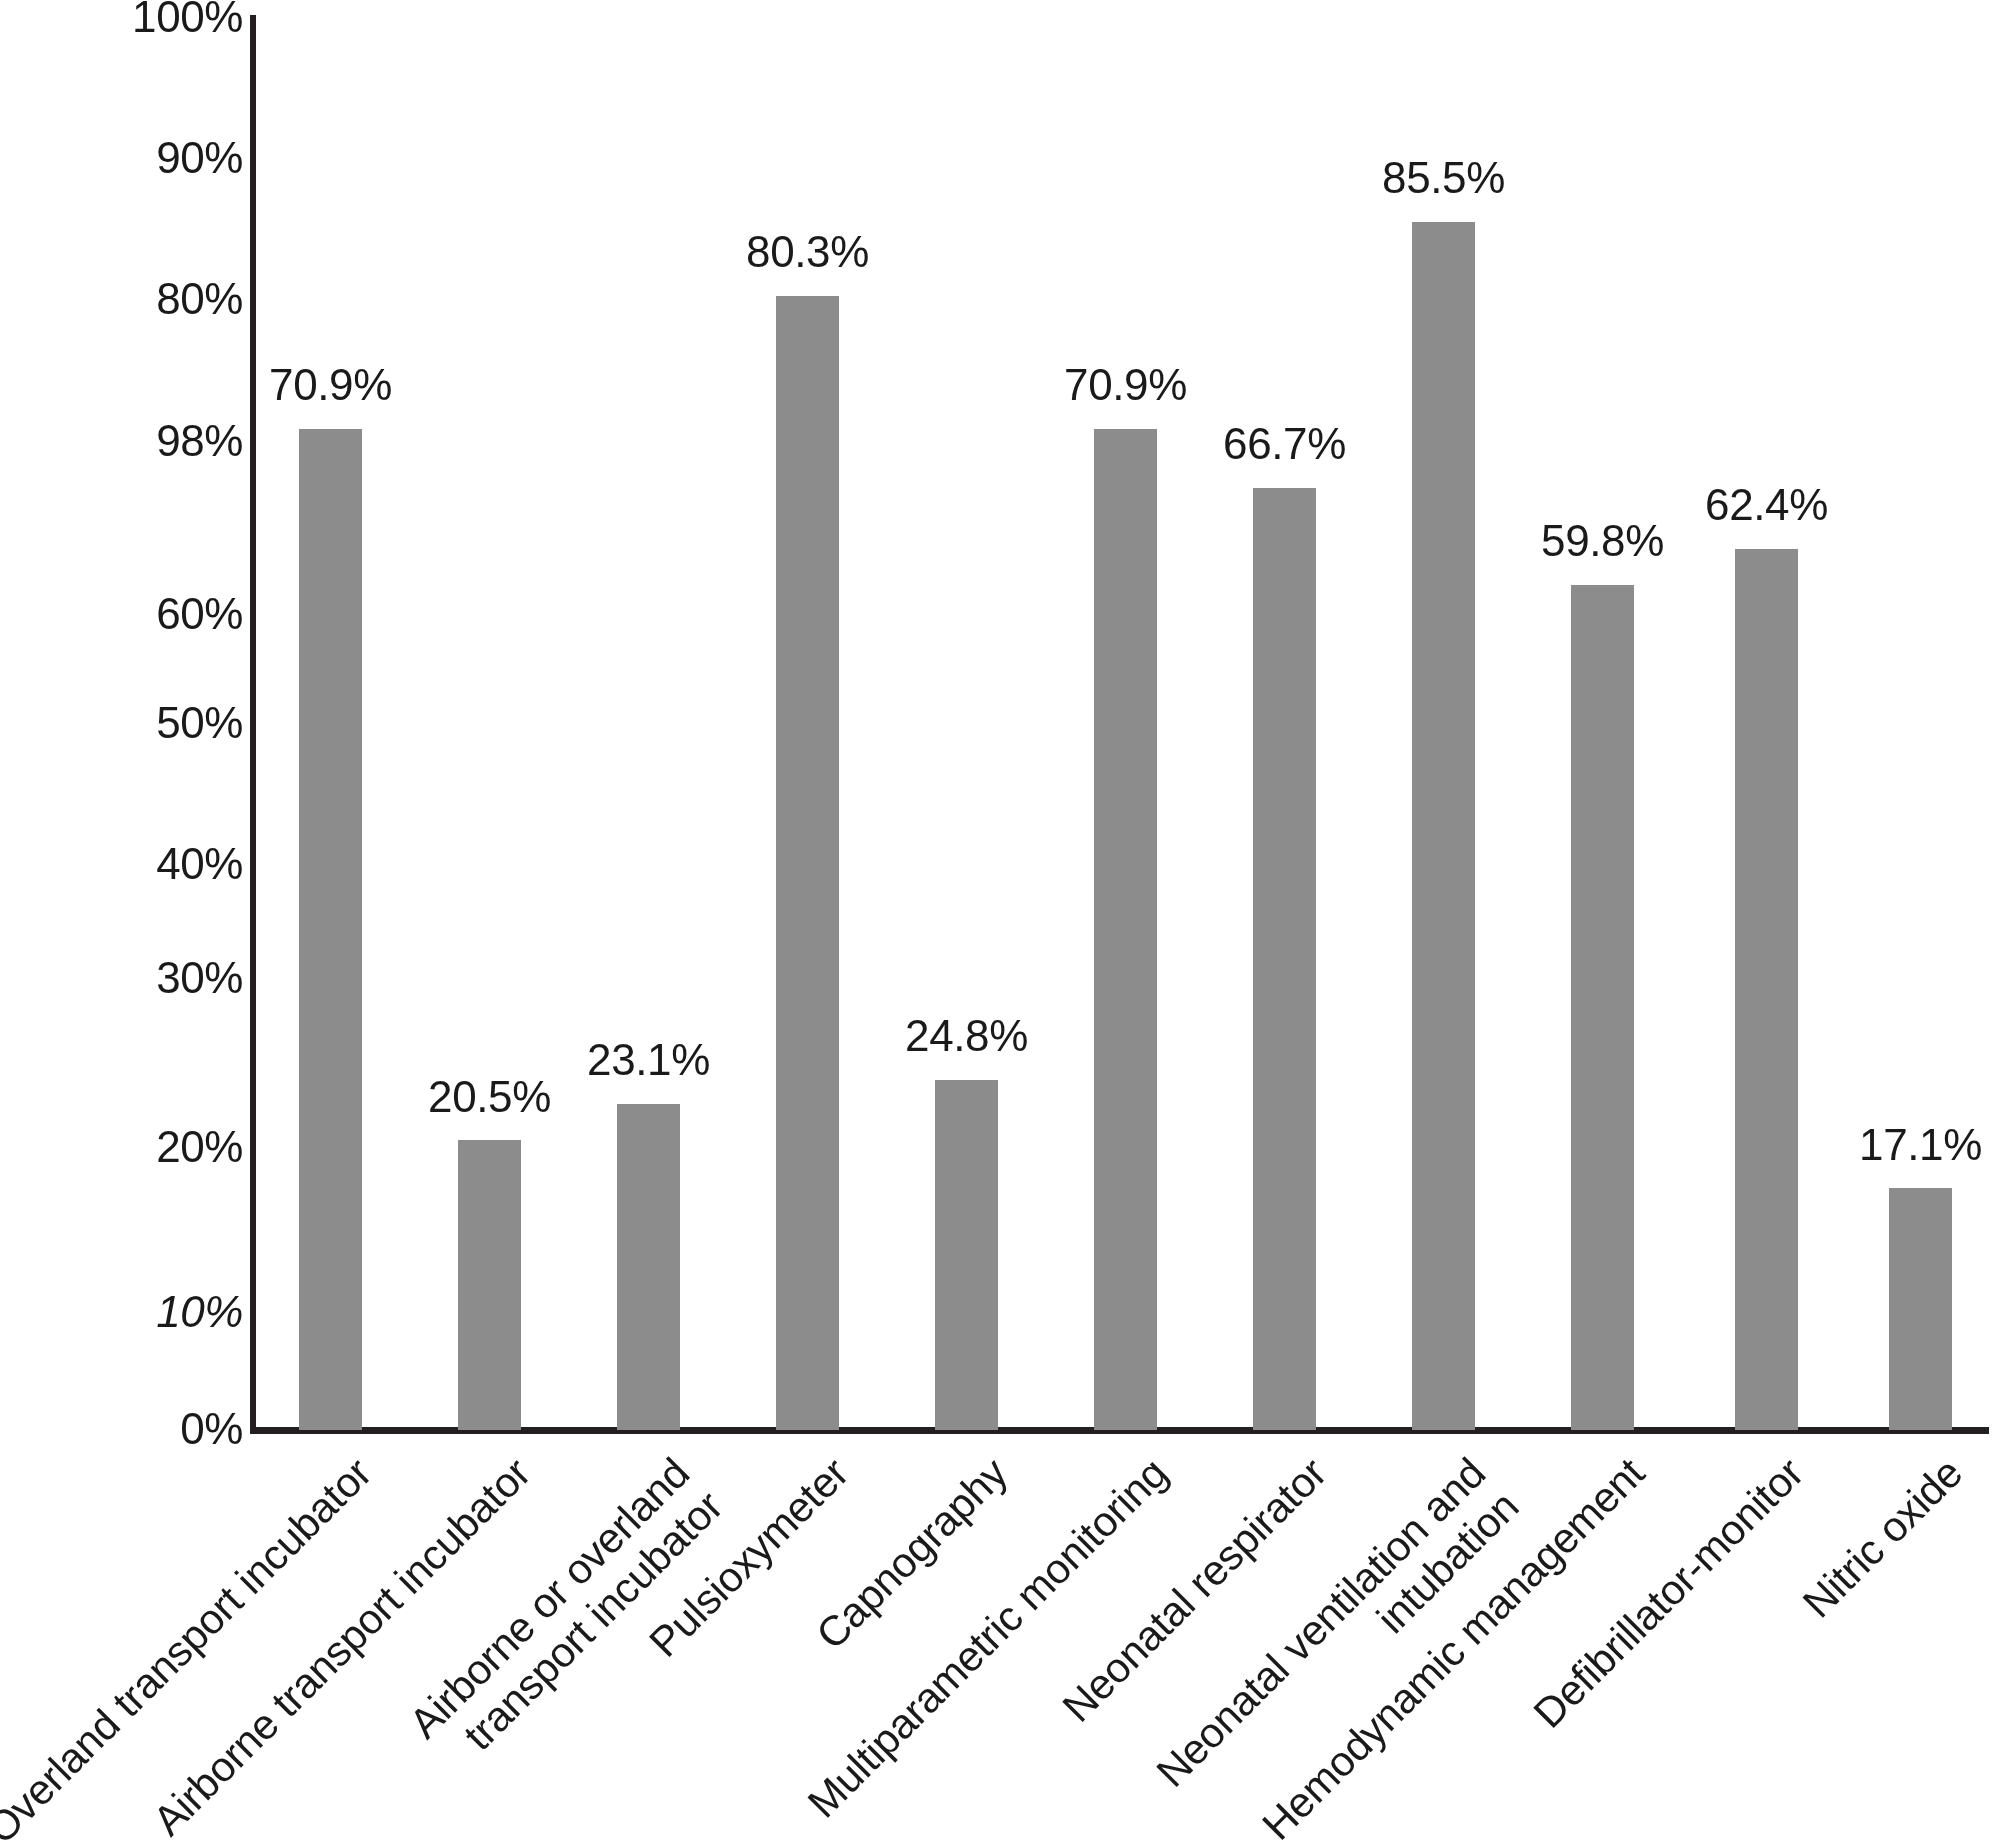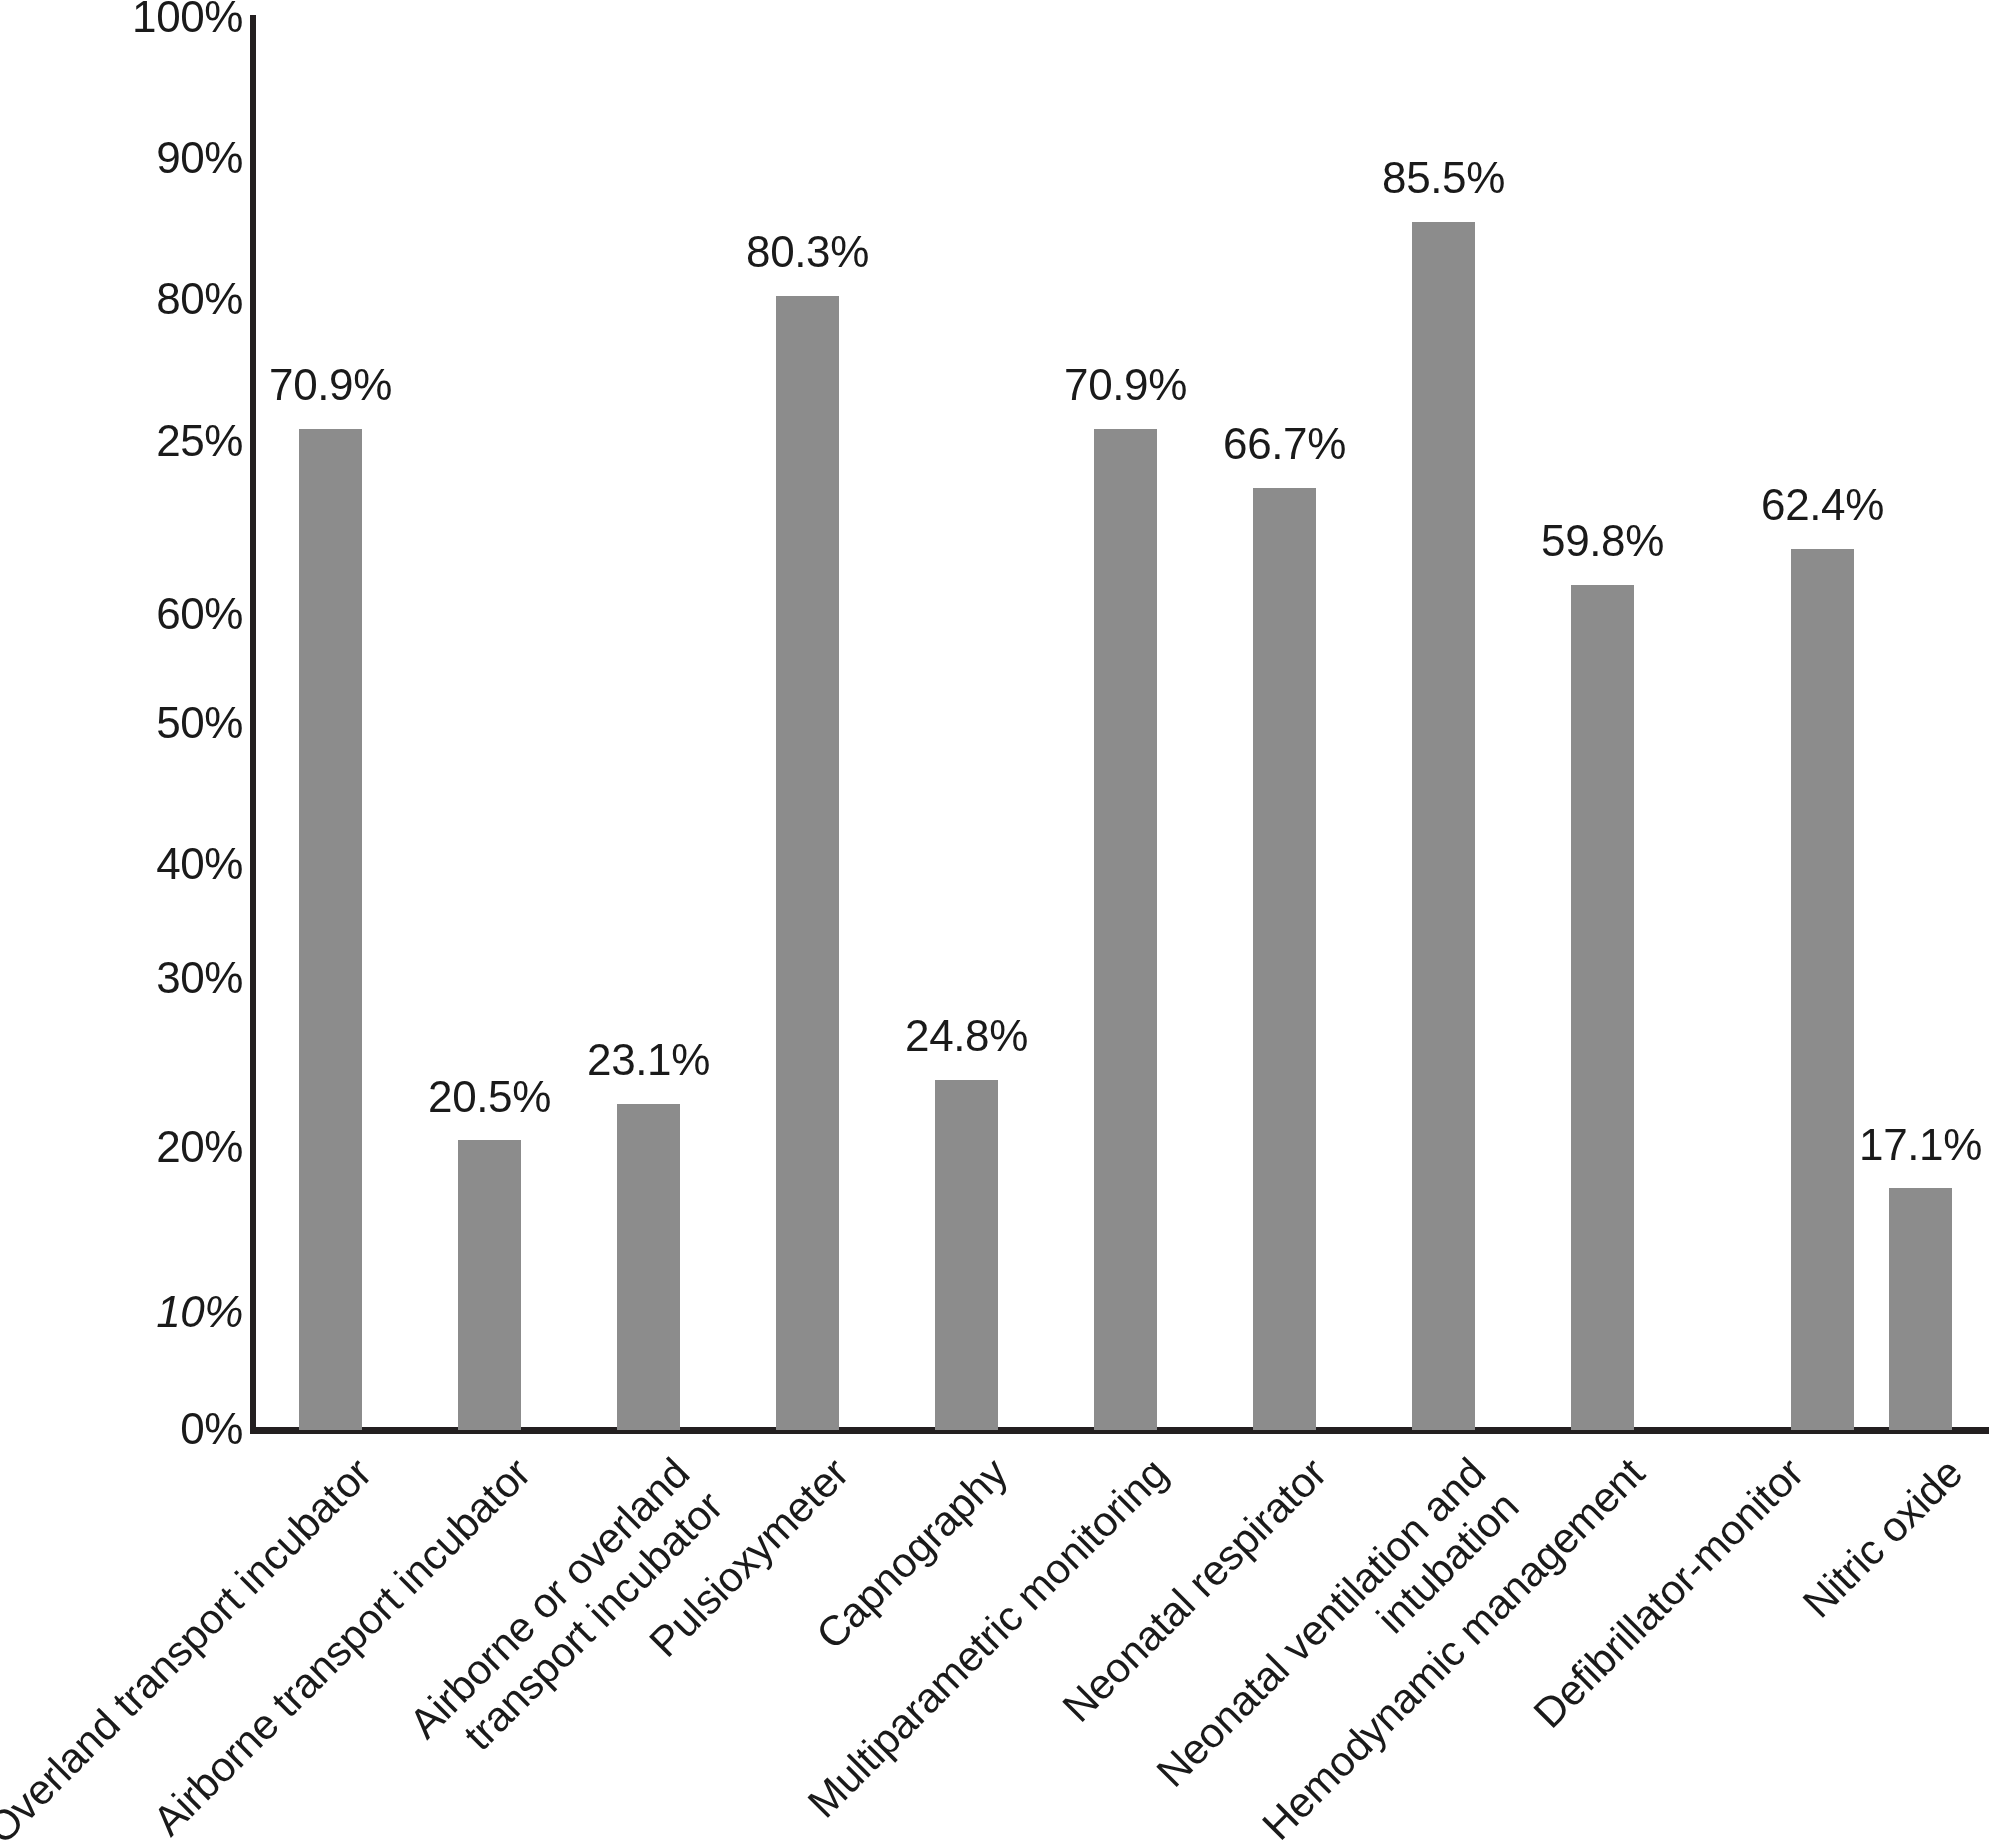--- a/index.html
+++ b/index.html
@@ -120,21 +120,21 @@
 <div id="chart-root">
 
   <div class="y-ticks-holder">
       <div class="y-tick" style="top: 1429px;">0%</div>
       <div class="y-tick" style="top: 1312px; font-style: italic;">10%</div>
       <div class="y-tick" style="top: 1147px;">20%</div>
       <div class="y-tick" style="top: 978px;">30%</div>
       <div class="y-tick" style="top: 864px;">40%</div>
       <div class="y-tick" style="top: 723px;">50%</div>
       <div class="y-tick" style="top: 582px; margin-top: 32px;">60%</div>
-      <div class="y-tick" style="top: 441px;">25%</div>
+      <div class="y-tick" style="top: 441px;">98%</div>
       <div class="y-tick" style="top: 299px;">80%</div>
       <div class="y-tick" style="top: 158px;">90%</div>
       <div class="y-tick" style="top: 17px;">100%</div>
     </div>
 
   <div class="y-axis-line"></div>
   <div class="x-axis-line"></div>
 
   <div class="plot-area" id="plot-area">
       <div class="bar-group" style="left: 46px; height: 1413px;">
@@ -166,21 +166,21 @@
         <div class="bar-value" style="bottom: 964px;">66.7%</div>
       </div>
       <div class="bar-group" style="left: 1159px; height: 1413px;">
         <div class="bar-rect" style="height: 1208px; background: rgb(140, 140, 140);"></div>
         <div class="bar-value" style="bottom: 1230px;">85.5%</div>
       </div>
       <div class="bar-group" style="left: 1318px; height: 1413px;">
         <div class="bar-rect" style="height: 845px; background: rgb(140, 140, 140);"></div>
         <div class="bar-value" style="bottom: 867px;">59.8%</div>
       </div>
-      <div class="bar-group" style="left: 1538px; height: 1413px;">
+      <div class="bar-group" style="left: 1482px; height: 1413px;">
         <div class="bar-rect" style="height: 881px; background: rgb(140, 140, 140);"></div>
         <div class="bar-value" style="bottom: 903px;">62.4%</div>
       </div>
       <div class="bar-group" style="left: 1636px; height: 1413px;">
         <div class="bar-rect" style="height: 242px; background: rgb(140, 140, 140);"></div>
         <div class="bar-value" style="bottom: 263px;">17.1%</div>
       </div>
     </div>
 
   <div class="cat-labels" id="cat-labels">

